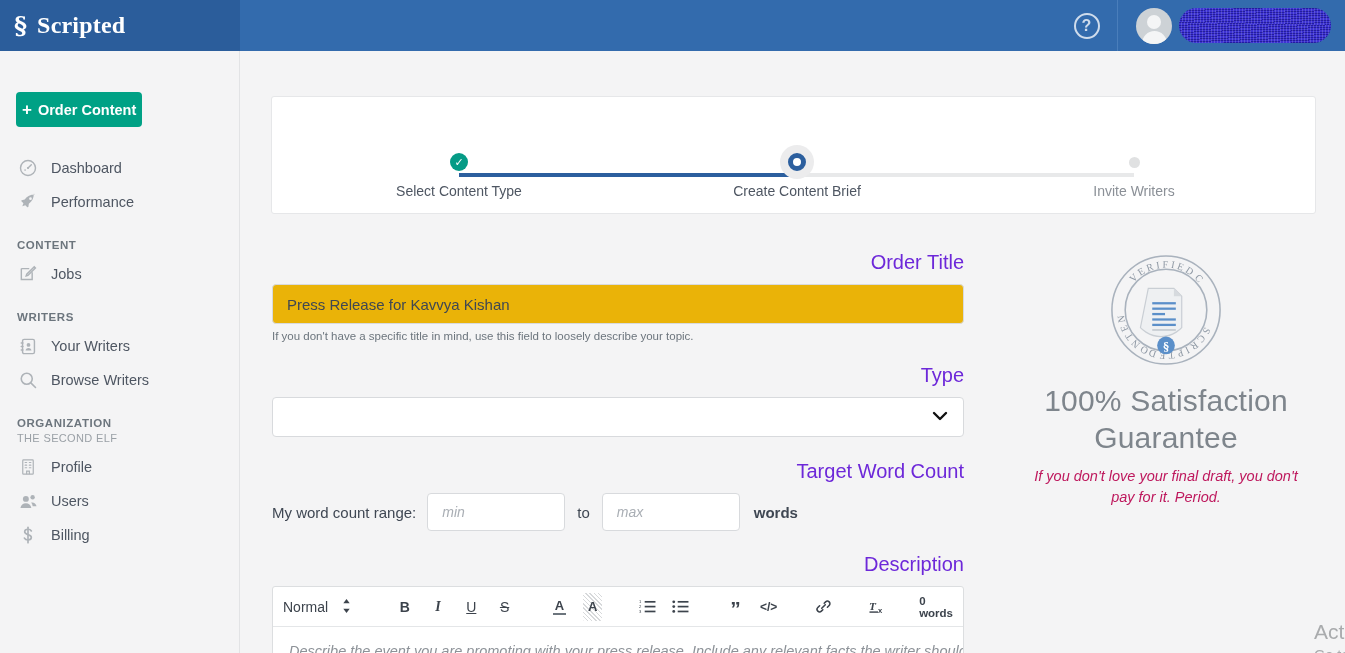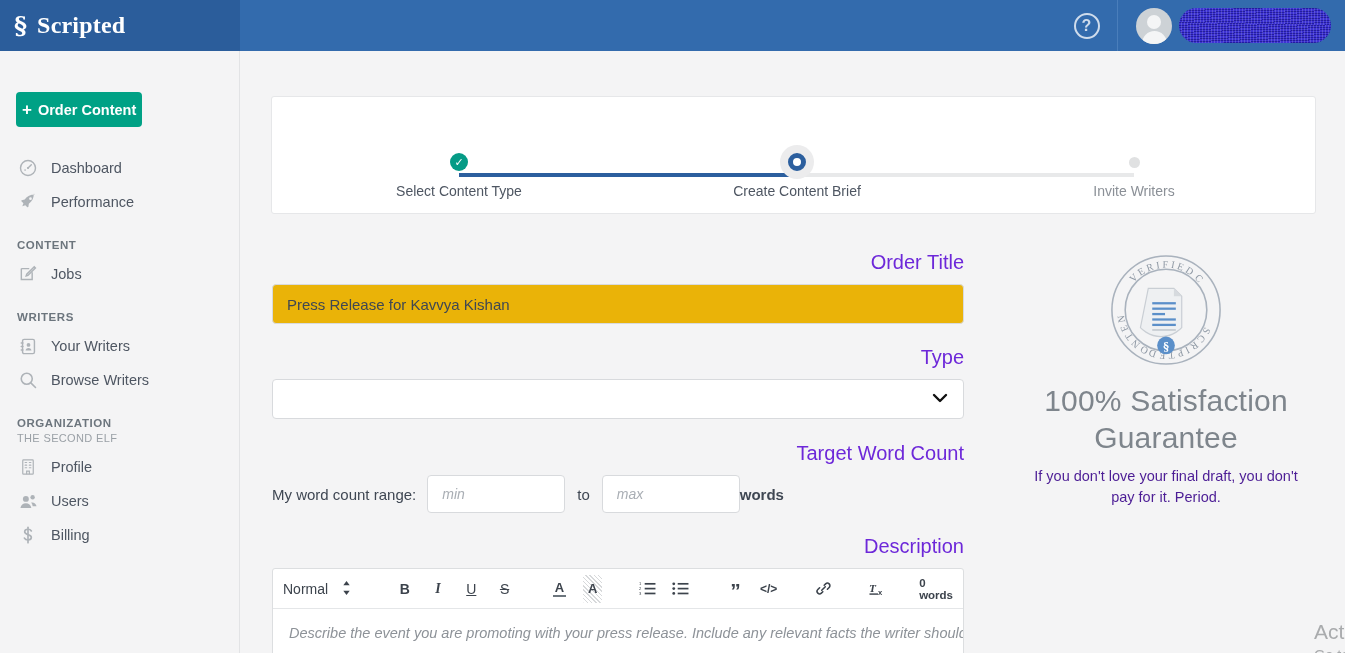--- a/index.html
+++ b/index.html
@@ -220,21 +220,21 @@
   #word-count-row .wc-label { margin-right: 11px; }
   .wc-input {
     width: 138px; height: 38px;
     border: 1px solid #d8dadd; border-radius: 4px;
     background: #fff; padding: 0 14px;
     font-size: 14px; font-style: italic; color: #3f4753;
     font-family: "Liberation Sans", sans-serif; outline: none;
   }
   .wc-input::placeholder { color: #a9aeb4; font-style: italic; }
   .wc-sep { margin: 0 12px; font-size: 15px; color: #3f4753; }
-  .wc-suffix { font-size: 15px; color: #3f4753; font-weight: 700; }
+  .wc-suffix { margin-left: 14px; font-size: 15px; color: #3f4753; font-weight: 700; }
 
   
   #editor {
     width: 692px; border: 1px solid #dcdee0; border-radius: 3px 3px 0 0;
     background: #fff;
   }
   #editor-toolbar {
     height: 40px; border-bottom: 1px solid #e4e6e8;
     display: flex; align-items: center; padding: 0 10px; gap: 15px;
   }
@@ -265,22 +265,23 @@
   #right-col {
     position: absolute; left: 765px; top: 200px; width: 320px;
     text-align: center;
   }
   #badge-seal { margin: 0 auto; display: block; }
   #guarantee-title {
     margin-top: 14px; font-size: 30px; color: #7e858c; font-weight: 400;
     line-height: 1.22; letter-spacing: .2px;
   }
   #guarantee-sub {
-    margin-top: 10px; font-size: 14.5px; color: #4c1d95; line-height: 1.45;
+    margin-top: 10px; font-size: 14.5px; color: #be185d; line-height: 1.45;
     padding: 0 22px;
+    font-style: italic;
   }
 
   
   #watermark {
     position: absolute; left: 1073px; top: 568px; width: 260px;
     color: #a9abad; text-align: left; pointer-events: none;
   }
   #watermark .wm-title { font-size: 21px; line-height: 1.25; }
   #watermark .wm-sub { font-size: 14.5px; margin-top: 2px; }
 </style>
@@ -431,20 +432,21 @@
         </div>
         <div class="label">Invite Writers</div>
       </div>
     </div>
   </div>
 
   <div id="form-col">
 
     <h2 class="field-label">Order Title</h2>
     <input class="text-input" id="order-title-input" type="text" value="Press Release for Kavvya Kishan" style="">
+    <div class="helper-text">If you don't have a specific title in mind, use this field to loosely describe your topic.</div>
 
     <h2 class="field-label" style="margin-top:22px">Type</h2>
     <div class="select-wrap">
       <select class="select-input">
         <option></option>
       </select>
       <span class="select-chevron">
         <svg width="16" height="10" viewBox="0 0 16 10" fill="none" stroke="#111" stroke-width="2.4" stroke-linecap="round" stroke-linejoin="round">
           <path d="M2 2l6 6 6-6"></path>
         </svg>

